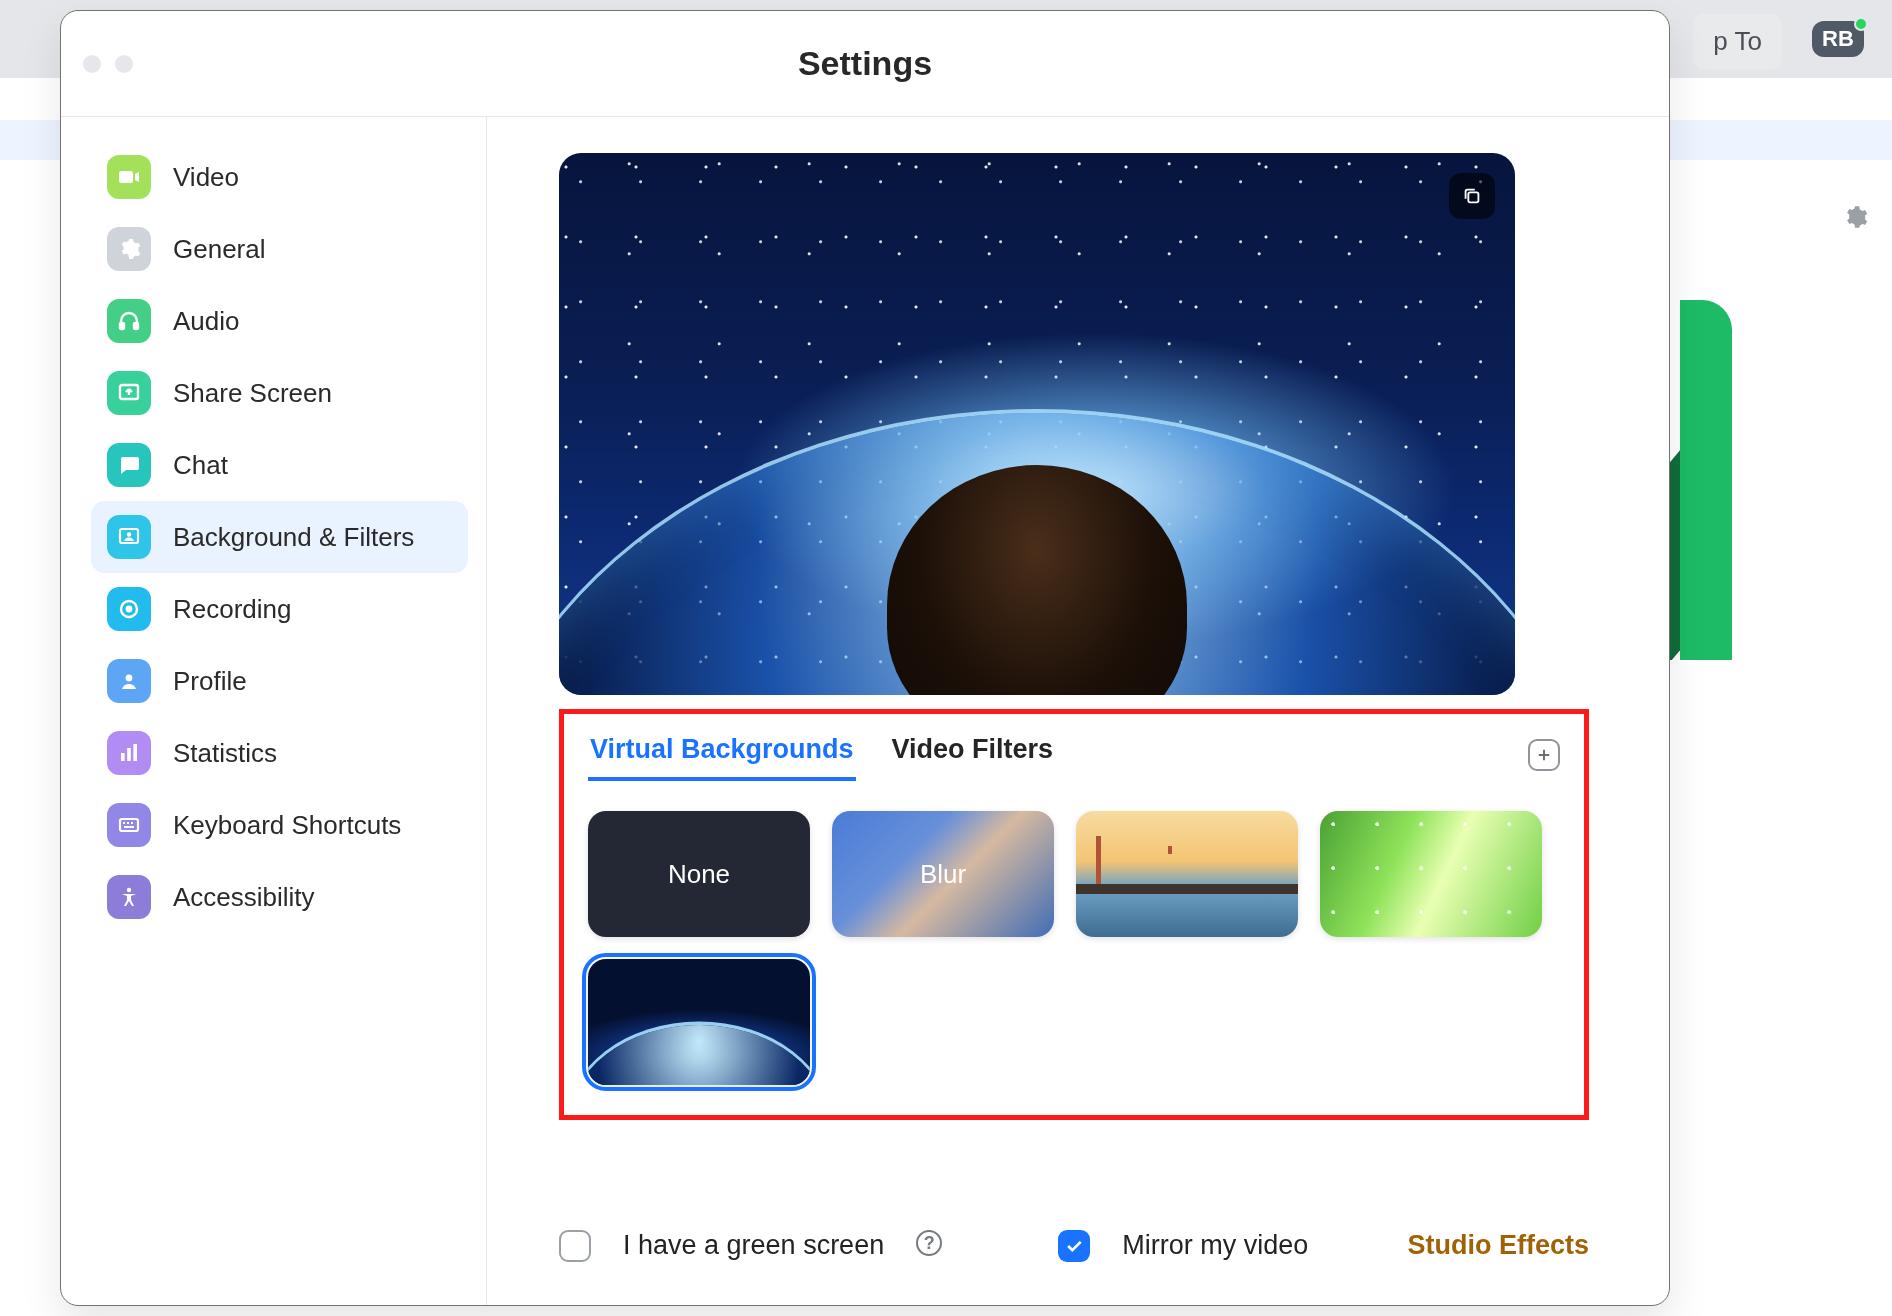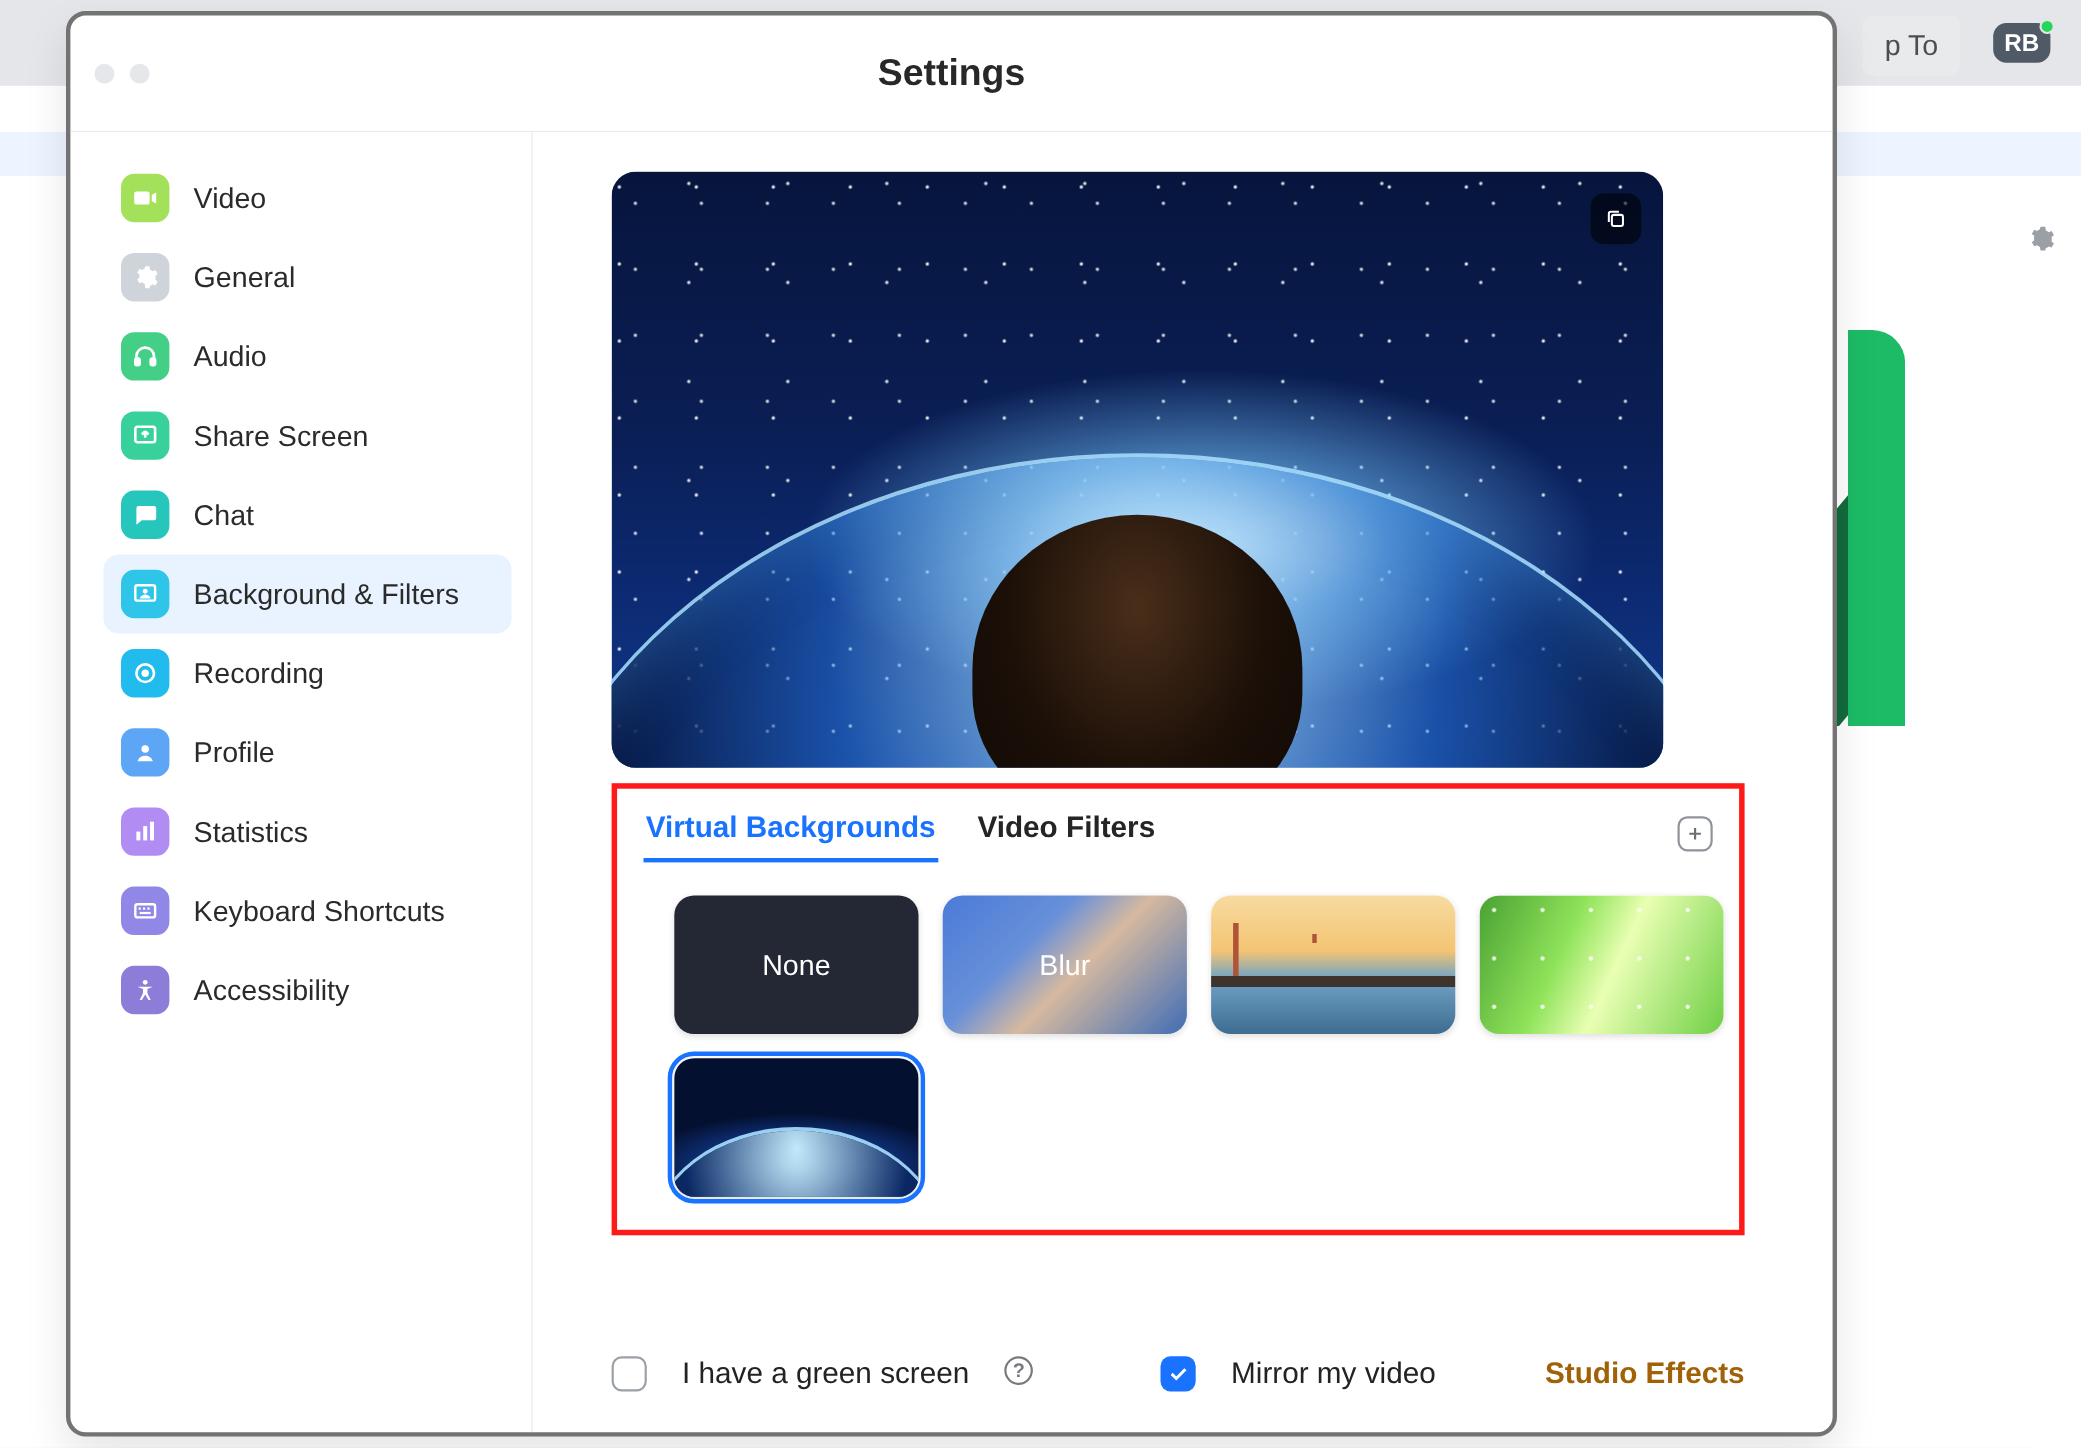--- a/index.html
+++ b/index.html
@@ -53,21 +53,21 @@
     transform: skewY(-50deg);
     border-radius: 0 12px 0 0;
   }
 
   
   .modal {
     position: absolute;
     left: 60px; top: 10px;
     width: 1610px; height: 1296px;
     background: #ffffff;
-    border: 4px solid #737373;
+    border: 1px solid #737373;
     border-radius: 18px;
     box-shadow: 0 18px 40px rgba(0,0,0,0.10);
     display: flex; flex-direction: column;
     overflow: hidden;
   }
   .modal-titlebar {
     height: 106px; display: flex; align-items: center; justify-content: center;
     border-bottom: 1px solid #e7e8eb;
     position: relative;
   }
@@ -182,21 +182,20 @@
     margin-top: 30px;
     display: grid; grid-template-columns: repeat(4, 222px);
     gap: 22px;
   }
   .thumb {
     width: 222px; height: 126px; border-radius: 18px;
     display: flex; align-items: center; justify-content: center;
     font-size: 26px; color: #fff; font-weight: 500;
     cursor: pointer; overflow: hidden; position: relative;
     box-shadow: 0 2px 6px rgba(0,0,0,0.12);
-    margin-left: 28px;
   }
   .thumb.label-none { background: #242734; }
   .thumb.label-blur { background: linear-gradient(135deg, #4a7bd8 0%, #6890d9 35%, #d6b9a0 55%, #406db5 100%); filter: blur(0.3px); }
   .thumb.bridge { background: linear-gradient(180deg,#f7dba0 0%, #f4c473 40%, #6fa3c7 60%, #3f6c91 100%); position: relative; }
   .thumb.bridge::before { content:""; position:absolute; inset:0;
     background:
       linear-gradient(180deg, transparent 58%, #3e342c 58% 66%, transparent 66%),
       linear-gradient(180deg, transparent 28%, #b05437 28% 34%, transparent 34%) 92px 0/4px 100% no-repeat,
       linear-gradient(180deg, transparent 20%, #b05437 20% 60%, transparent 60%) 20px 0/5px 100% no-repeat;
   }

